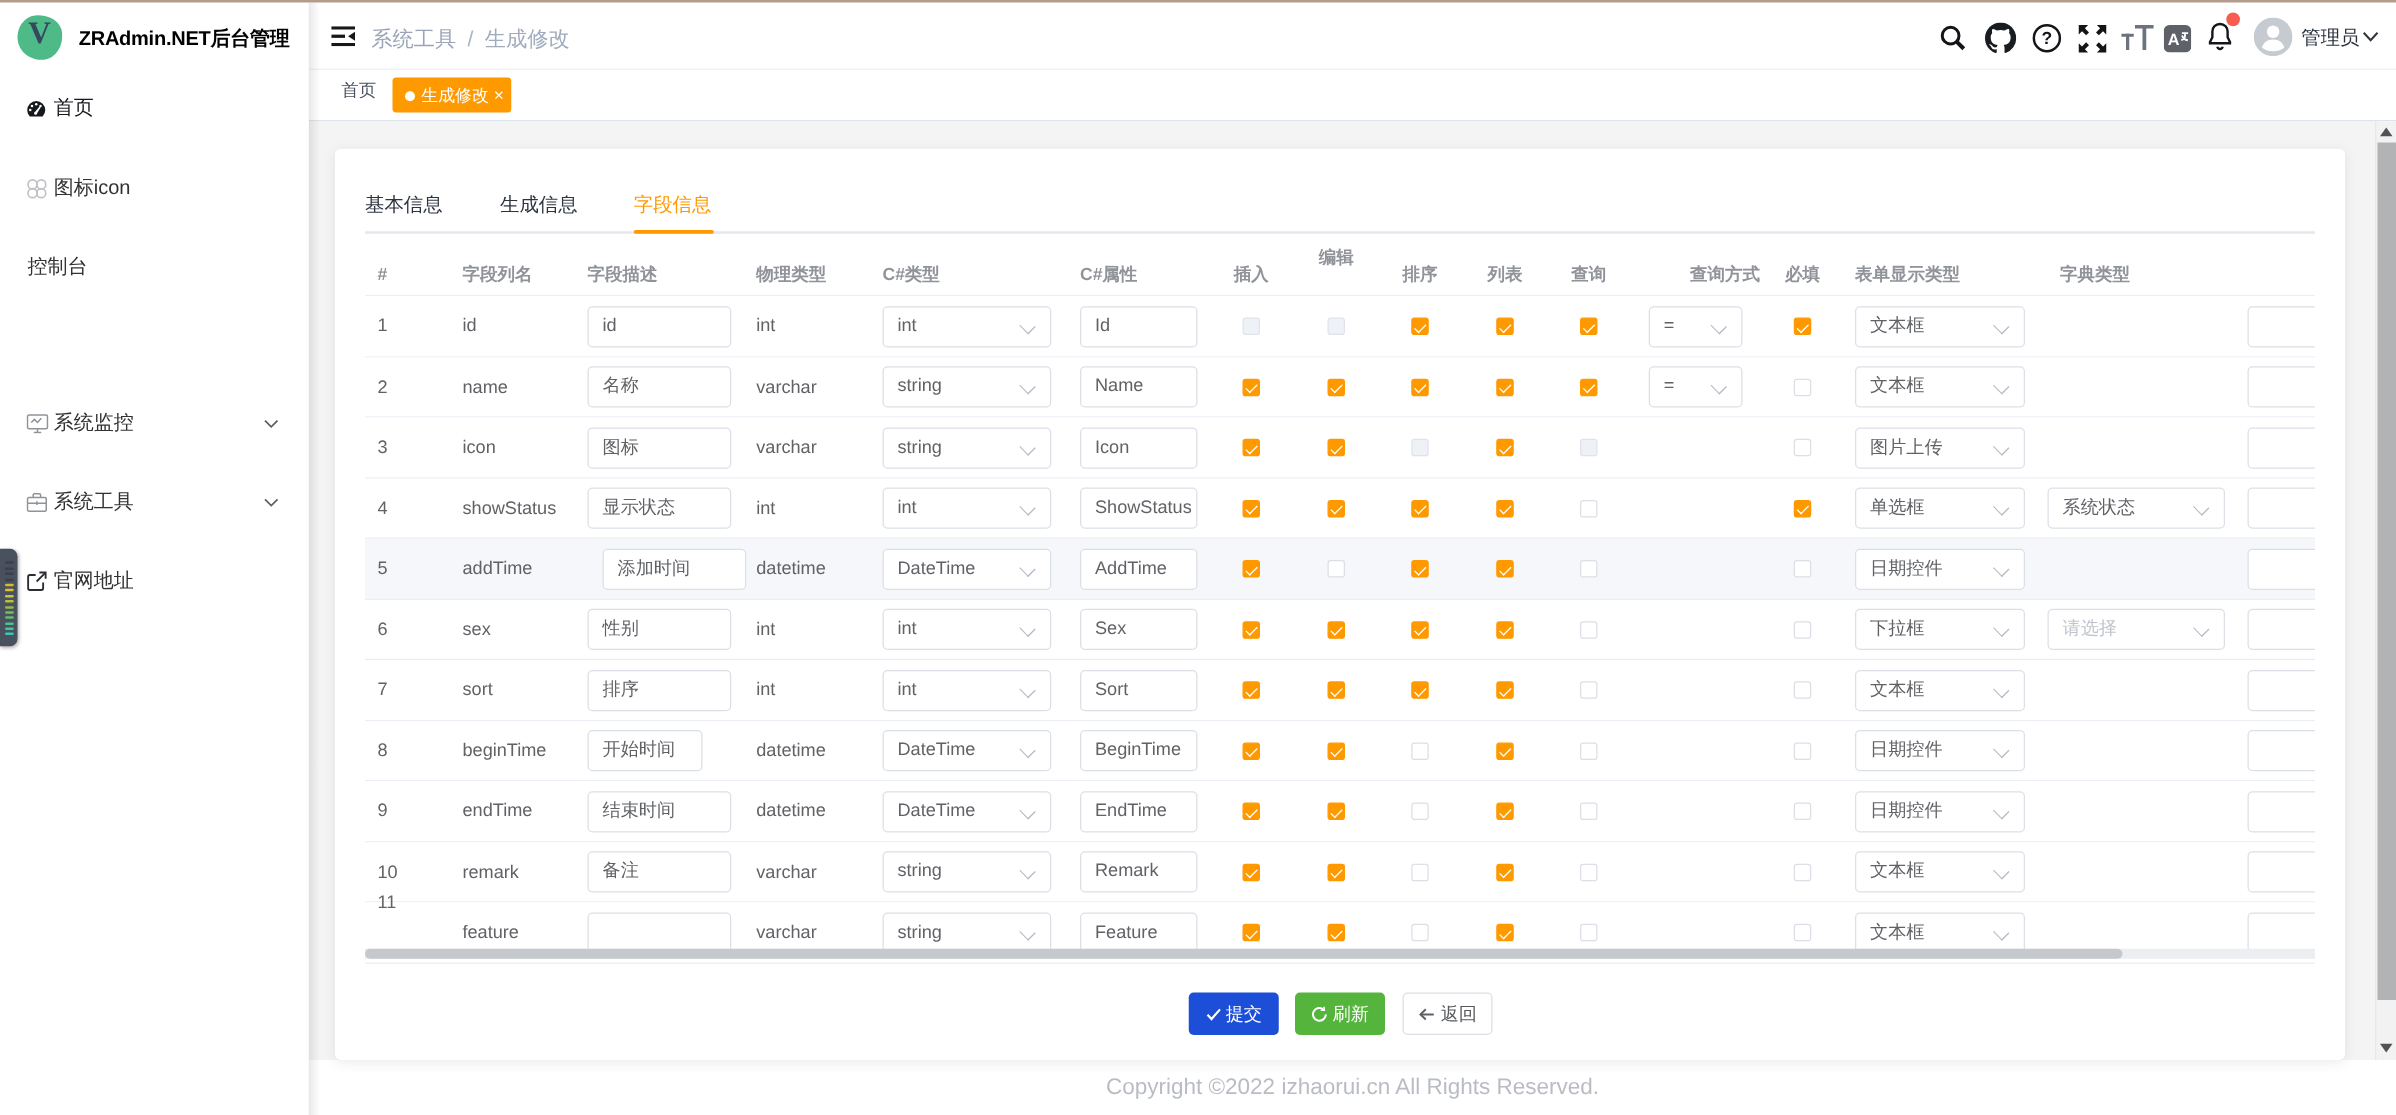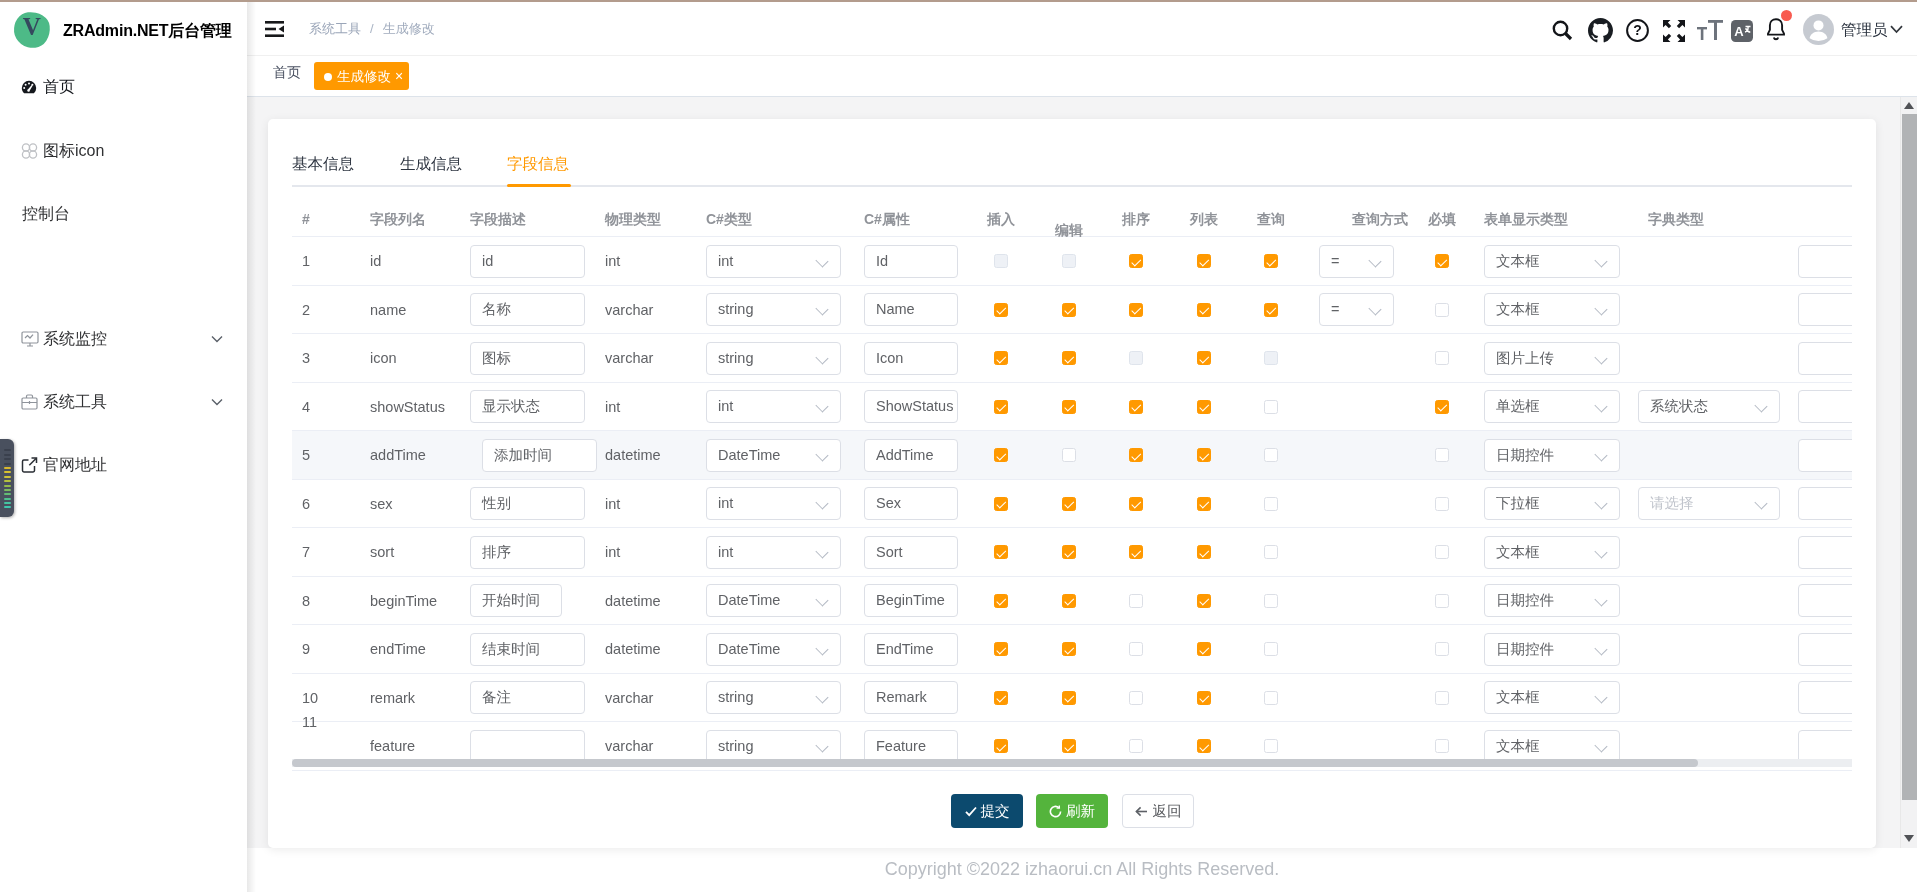--- a/index.html
+++ b/index.html
@@ -14,21 +14,21 @@
 .mitem{position:absolute;left:0;width:247px;height:63px;color:#303133;font-size:16px}
 .mitem .txt{position:absolute;left:43px;top:50%;transform:translateY(-50%)}
 .mitem .mi{position:absolute;left:21px;top:50%;transform:translateY(-50%)}
 .mitem .chev{position:absolute;left:211px;top:50%;transform:translateY(-50%)}
 
 #handle{position:absolute;left:0;top:437px;width:14px;height:78px;background:#49505e;border-radius:0 6px 6px 0;box-shadow:1px 1px 3px rgba(0,0,0,.3);padding-top:8px}
 #handle i{display:block;height:2px;margin:2.4px 3px 2.4px 4px;border-radius:1px}
 
 #hdr{position:absolute;left:247px;top:2px;width:1670px;height:54px;background:#fff;border-bottom:1px solid #f0f0f0;z-index:20}
 #burger{position:absolute;left:18px;top:19px}
-#crumb{position:absolute;left:62px;top:18px;font-size:13px;color:#9aa5b8}
+#crumb{position:absolute;left:50px;top:18px;font-size:17px;color:#9aa5b8}
 #crumb .sep{margin:0 9px;color:#a9b4c4}
 .hicon{position:absolute;top:17px}
 #admin{position:absolute;left:1594px;top:18px;font-size:15.5px;color:#28303d}
 
 #tabbar{position:absolute;left:247px;top:56px;width:1670px;height:41px;background:#fff;border-bottom:1px solid #dde3ea;z-index:20}
 #tab-home{position:absolute;left:26px;top:8px;font-size:14px;color:#495060}
 #tab-act{position:absolute;left:67px;top:6px;width:95px;height:28px;background:#f90;border-radius:3px;color:#fff;font-size:13.5px;line-height:28px}
 #tab-act .dot{display:inline-block;width:8px;height:8px;border-radius:50%;background:#fff;margin:0 5px 1px 10px;vertical-align:middle}
 #tab-act .x{font-size:14px;margin-left:4px}
 
@@ -51,21 +51,21 @@
 .sel.ph{color:#c0c4cc}
 .cb{position:absolute;width:14px;height:14px;border:1px solid #dcdfe6;border-radius:2.5px;background:#fff}
 .cb.dis{background:#eef1f6;border-color:#dfe4ec}
 .cb.on{background:#f90;border-color:#f90}
 .cb.on::after{content:"";position:absolute;left:4.1px;top:1.4px;width:3.5px;height:7.5px;border-right:1.6px solid #fff;border-bottom:1.6px solid #fff;transform:rotate(45deg)}
 
 #hscroll{position:absolute;left:24px;top:640px;width:1560px;height:8px;background:#eceef1}
 #hscroll .thumb{position:absolute;left:0;top:0;width:1406px;height:8px;background:#c5c8cd;border-radius:4px}
 
 .btn{position:absolute;top:675px;height:34px;border-radius:4px;font-size:14.5px;color:#fff;display:flex;align-items:center;justify-content:center}
-#b1{left:683px;width:72px;background:#0c4a6e}
+#b1{left:683px;width:72px;background:#1d4ed8}
 #b2{left:768px;width:72px;background:#54b43c}
 #b3{left:854px;width:72px;background:#fff;border:1px solid #dcdfe6;color:#56585c}
 
 #footer{position:absolute;left:247px;top:848px;width:1670px;height:44px;background:#fff;z-index:6}
 #footer div{margin-top:11px;text-align:center;font-size:18px;color:#b9bdc3}
 
 #vscroll{position:absolute;left:1900px;top:97px;width:17px;height:751px;background:#f2f2f3;border-left:1px solid #e8e8e8;z-index:40}
 #vscroll .thumb{position:absolute;left:0.5px;top:17px;width:16px;height:686px;background:#b1b3b5}
 .arr{position:absolute;left:3px;width:0;height:0;border-left:5.5px solid transparent;border-right:5.5px solid transparent}
 .arr.up{top:5px;border-bottom:7px solid #505256}
@@ -238,21 +238,21 @@
   <div id="tabbarline"></div>
   <div id="tbl">
 <div class="trow thead" style="top:82px;height:36px"></div>
 <div class="th" style="left:10px;top:82px;height:36px;line-height:36px">#</div>
 <div class="th" style="left:78px;top:82px;height:36px;line-height:36px">字段列名</div>
 <div class="th" style="left:178px;top:82px;height:36px;line-height:36px">字段描述</div>
 <div class="th" style="left:313px;top:82px;height:36px;line-height:36px">物理类型</div>
 <div class="th" style="left:414px;top:82px;height:36px;line-height:36px">C#类型</div>
 <div class="th" style="left:572px;top:82px;height:36px;line-height:36px">C#属性</div>
 <div class="th" style="left:675px;top:82px;height:36px;line-height:36px;width:68px;text-align:center">插入</div>
-<div class="th" style="left:743px;top:93px;height:36px;line-height:36px;width:68px;text-align:center">编辑</div>
+<div class="th" style="left:743px;top:68px;height:36px;line-height:36px;width:68px;text-align:center">编辑</div>
 <div class="th" style="left:810px;top:82px;height:36px;line-height:36px;width:68px;text-align:center">排序</div>
 <div class="th" style="left:878px;top:82px;height:36px;line-height:36px;width:68px;text-align:center">列表</div>
 <div class="th" style="left:945px;top:82px;height:36px;line-height:36px;width:68px;text-align:center">查询</div>
 <div class="th" style="left:1013px;top:82px;height:36px;line-height:36px;width:103px;text-align:right">查询方式</div>
 <div class="th" style="left:1116px;top:82px;height:36px;line-height:36px;width:68px;text-align:center">必填</div>
 <div class="th" style="left:1192px;top:82px;height:36px;line-height:36px">表单显示类型</div>
 <div class="th" style="left:1356px;top:82px;height:36px;line-height:36px">字典类型</div>
 <div class="trow" style="top:118.0px;height:48.5px"></div>
 <div class="td" style="left:10px;top:118.0px;height:48.5px;line-height:48.5px">1</div>
 <div class="td" style="left:78px;top:118.0px;height:48.5px;line-height:48.5px">id</div>

